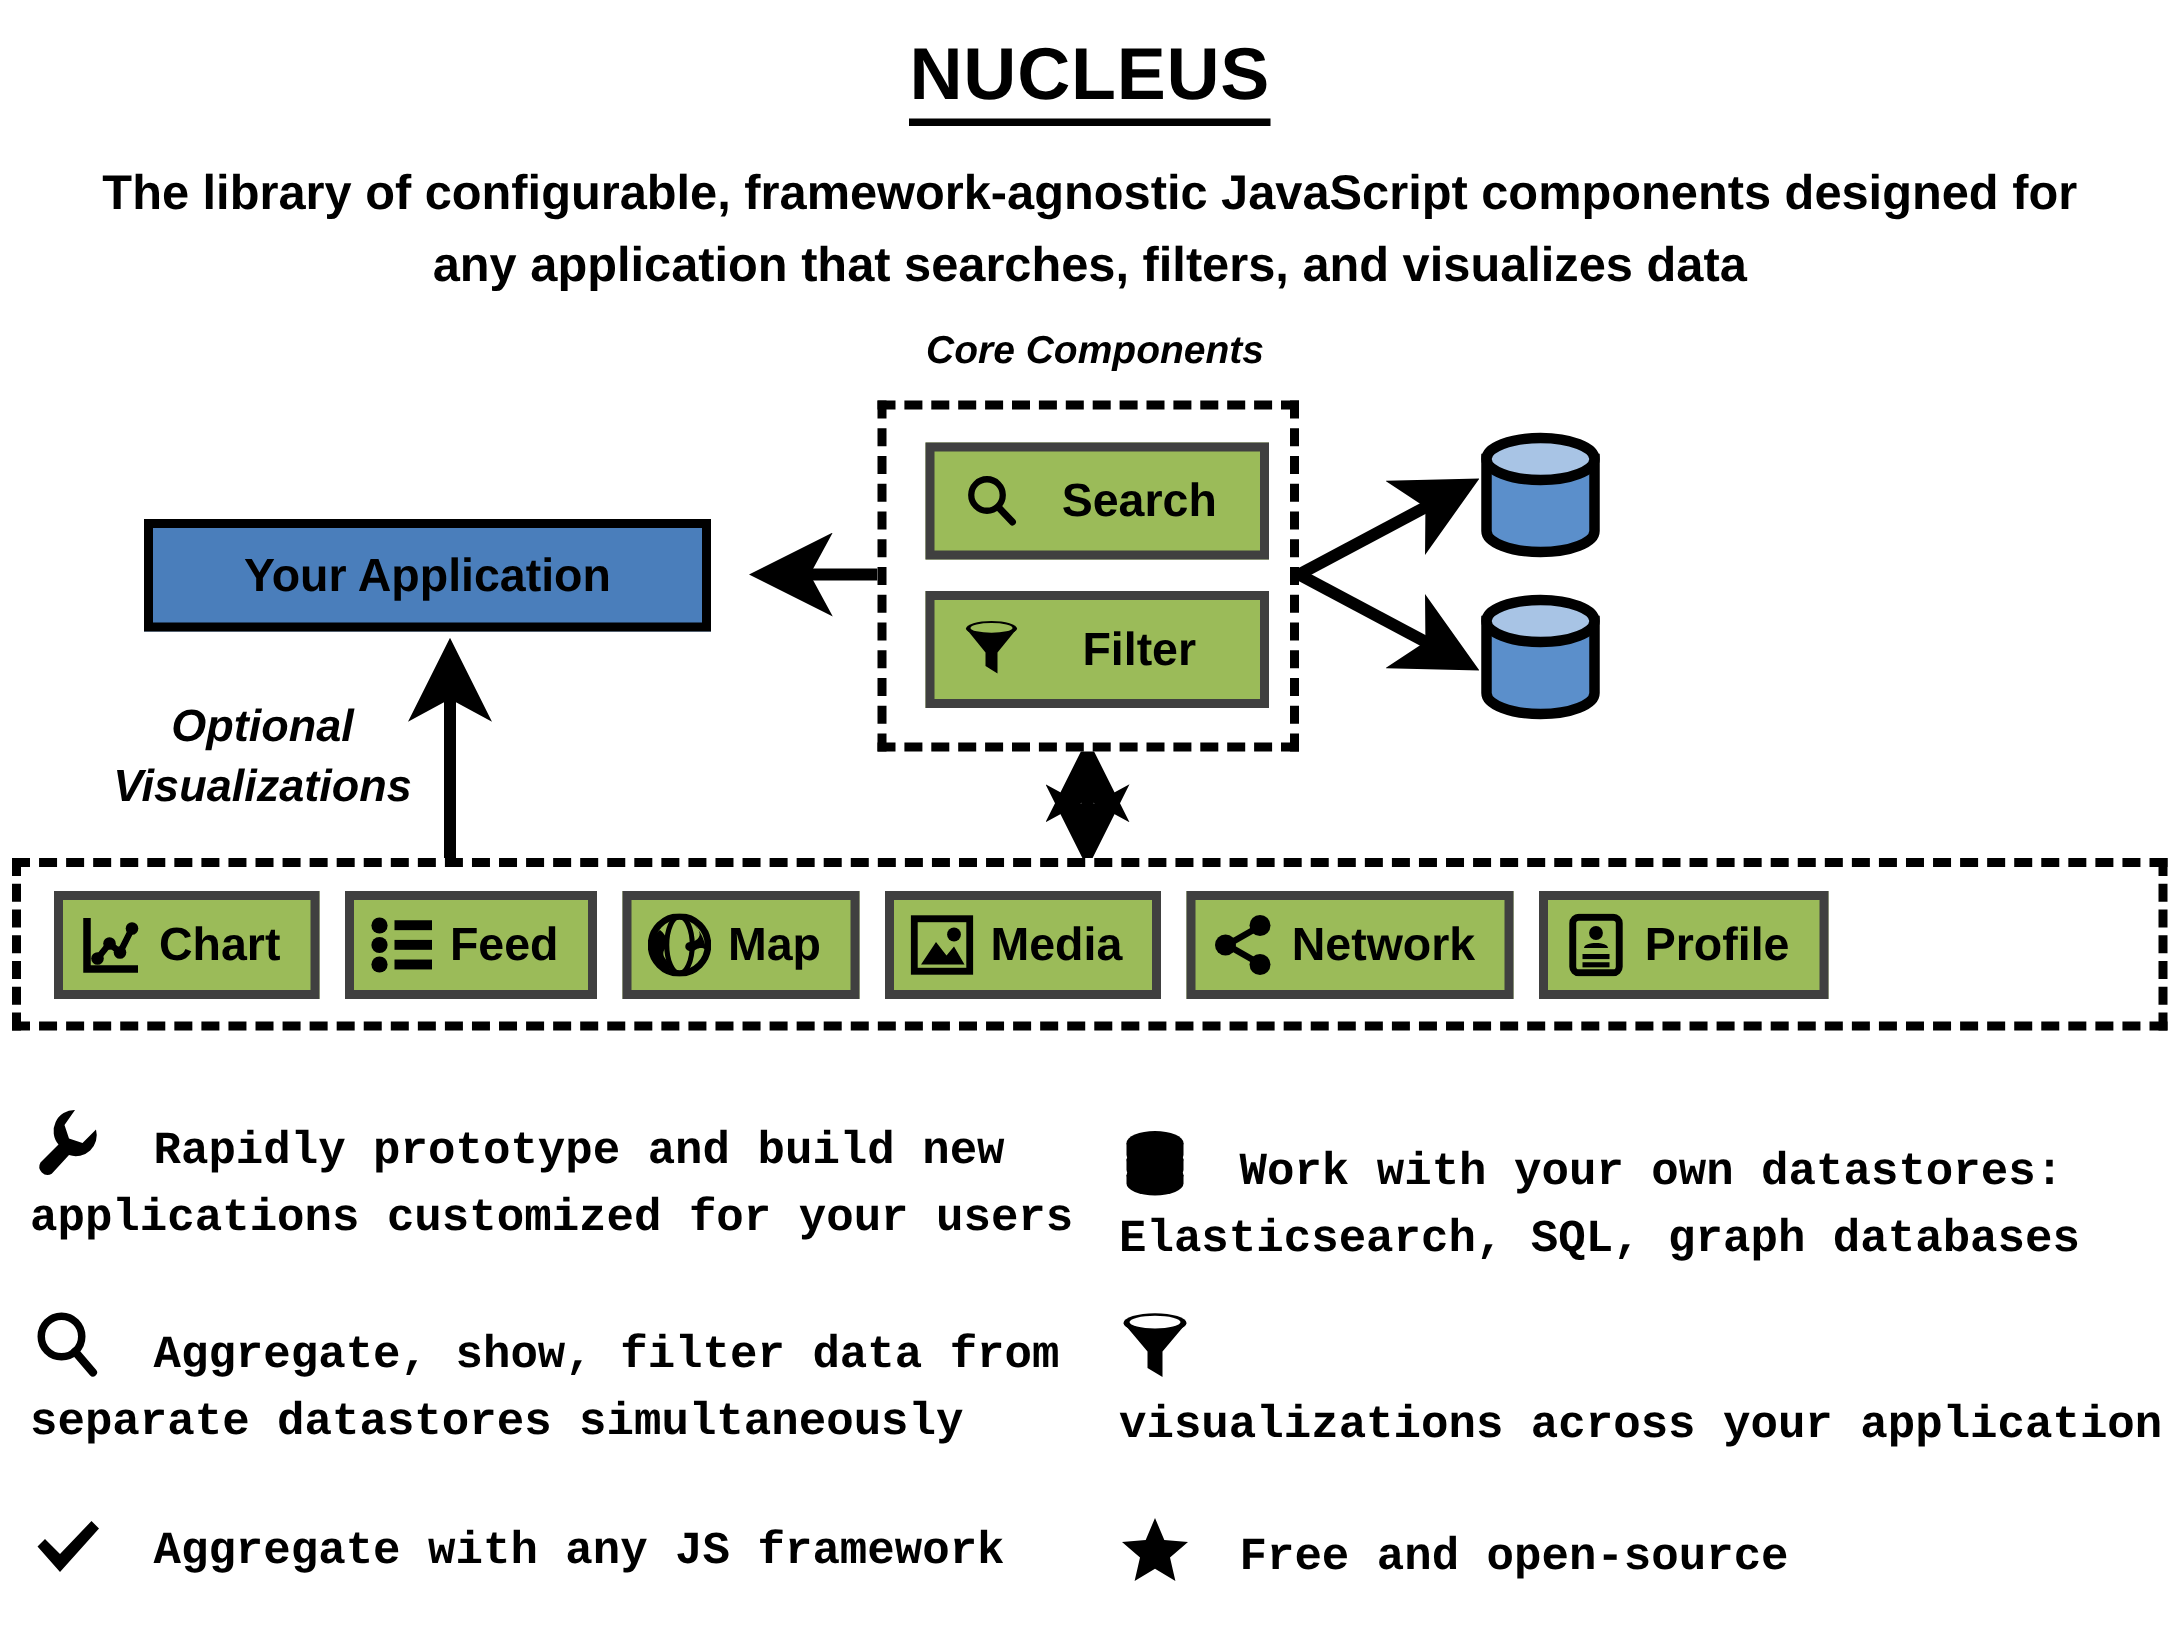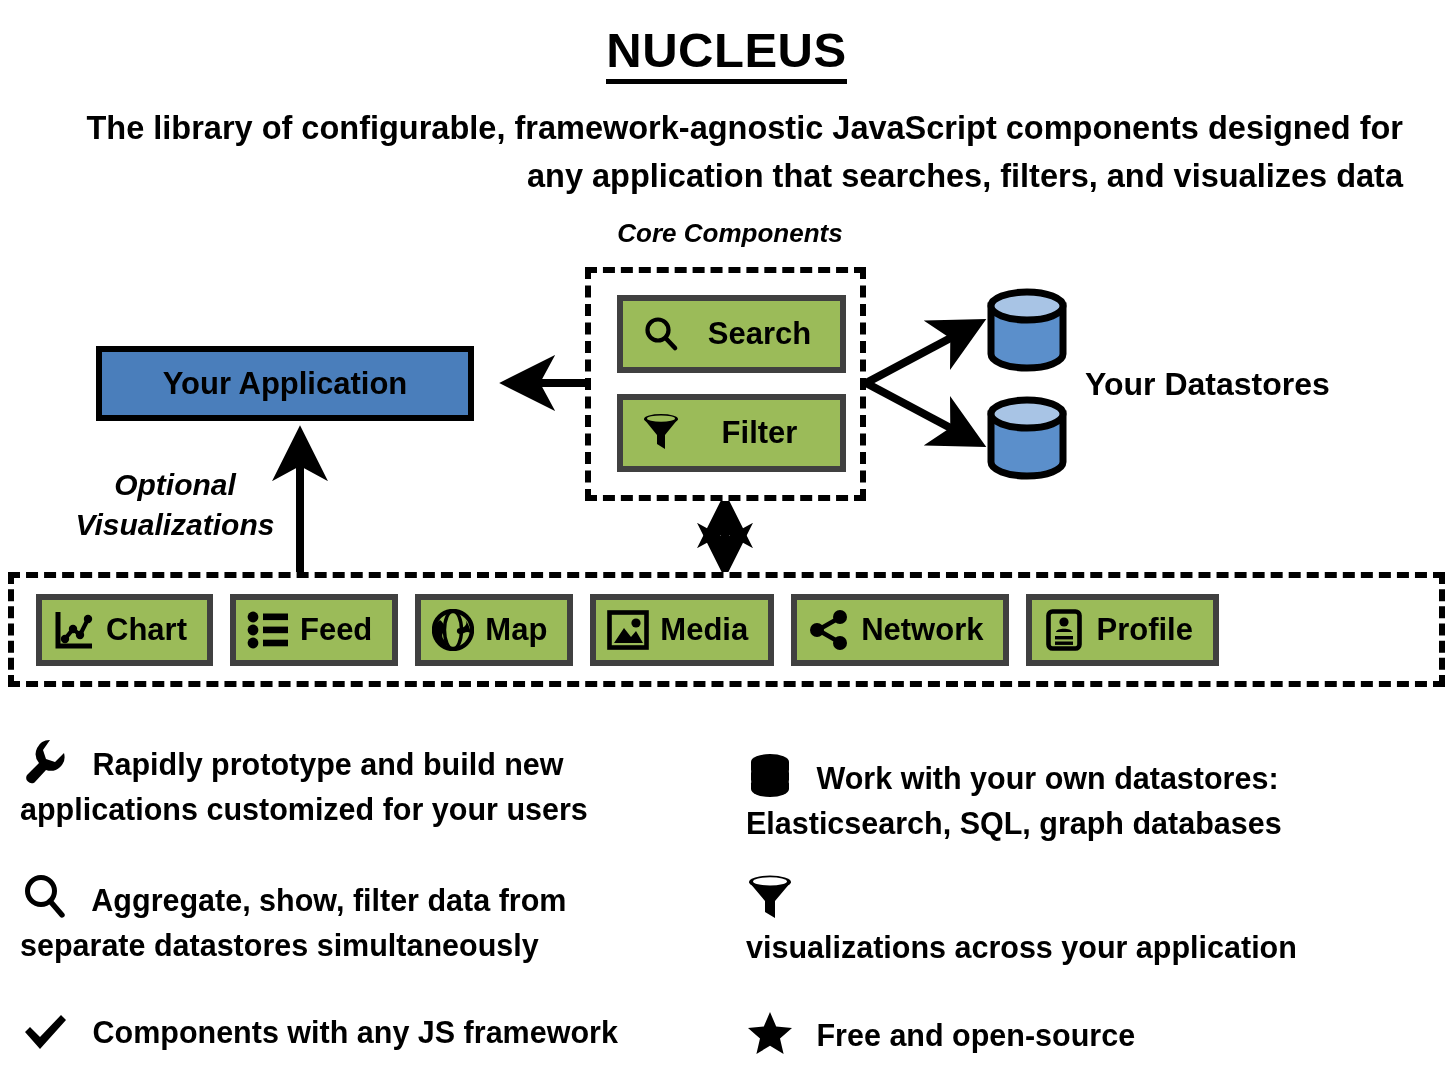--- a/index.html
+++ b/index.html
@@ -22,21 +22,21 @@
     letter-spacing: 0.5px;
     color: #000;
   }
   .title span {
     border-bottom: 5px solid #000;
     padding-bottom: 2px;
   }
   .subtitle {
     position: absolute;
     top: 104px; left: 50px; width: 1353px;
-    text-align: right;
+    text-align: center;
     font-size: 32.5px;
     font-weight: bold;
     line-height: 48px;
     color: #000;
   }
 
   
   .core-label {
     position: absolute;
     top: 218px; left: 520px; width: 420px;
@@ -120,21 +120,21 @@
     height: 72px;
     padding: 0 10px 0 8px;
     flex: 0 0 auto;
   }
   .viz-btn .ico { width: 48px; display: flex; align-items: center; justify-content: center; }
   .viz-btn .lbl { font-size: 31px; padding: 0 10px 0 8px; white-space: nowrap; }
 
   
   .features {
     position: absolute;
-    left: 0; top: 715px; width: 1244px; height: 369px;
+    left: 0; top: 715px; width: 1244px; height: 369px; font-family: Liberation Mono, monospace;
   }
   .feat {
     position: absolute;
     font-size: 30.5px; font-weight: bold; line-height: 45px; color: #000;
   }
   .feat .fico {
     display: inline-block;
     vertical-align: -10px;
     margin-right: 14px;
   }
@@ -216,21 +216,20 @@
       <path d="M6,18 L6,66 a36,14 0 0 0 72,0 L78,18 Z" fill="#5B8FCB" stroke="#000" stroke-width="7"></path>
       <ellipse cx="42" cy="18" rx="36" ry="14" fill="#A8C4E5" stroke="#000" stroke-width="7"></ellipse>
     </svg>
   </div>
   <div class="cyl" style="left:985px;top:396px;">
     <svg class="svgicon" width="84" height="84" viewBox="0 0 84 84" aria-hidden="true">
       <path d="M6,18 L6,66 a36,14 0 0 0 72,0 L78,18 Z" fill="#5B8FCB" stroke="#000" stroke-width="7"></path>
       <ellipse cx="42" cy="18" rx="36" ry="14" fill="#A8C4E5" stroke="#000" stroke-width="7"></ellipse>
     </svg>
   </div>
-  <div class="ds-label">Your Datastores</div>
 
   <div class="opt-label">
     <span>Optional</span><br>
     <span>Visualizations</span>
   </div>
 
   <div class="viz-box">
     <div class="viz-row">
 
       <div class="green-btn viz-btn">
@@ -363,21 +362,21 @@
       </span>
       <div>visualizations across your application</div>
     </div>
 
     <div class="feat" style="left:20px; top:295px; width:720px;">
       <span class="fico">
         <svg class="svgicon" width="50" height="42" viewBox="0 0 50 42" aria-hidden="true">
           <path d="M5,21 L10,16 L20,26 L41,4 L46,9 L20,38 Z" fill="#000"></path>
         </svg>
       </span>
-      <span class="feat-text">Components with any JS framework</span>
+      <span class="feat-text">Aggregate with any JS framework</span>
     </div>
 
     <div class="feat" style="left:746px; top:295px; width:700px;">
       <span class="fico">
         <svg class="svgicon" width="48" height="46" viewBox="0 0 48 46" aria-hidden="true">
           <path d="M24,2 L30.2,16.6 L46,18 L34,28.4 L37.6,44 L24,35.8 L10.4,44 L14,28.4 L2,18 L17.8,16.6 Z" fill="#000"></path>
         </svg>
       </span>
       <span class="feat-text">Free and open-source</span>
     </div>

